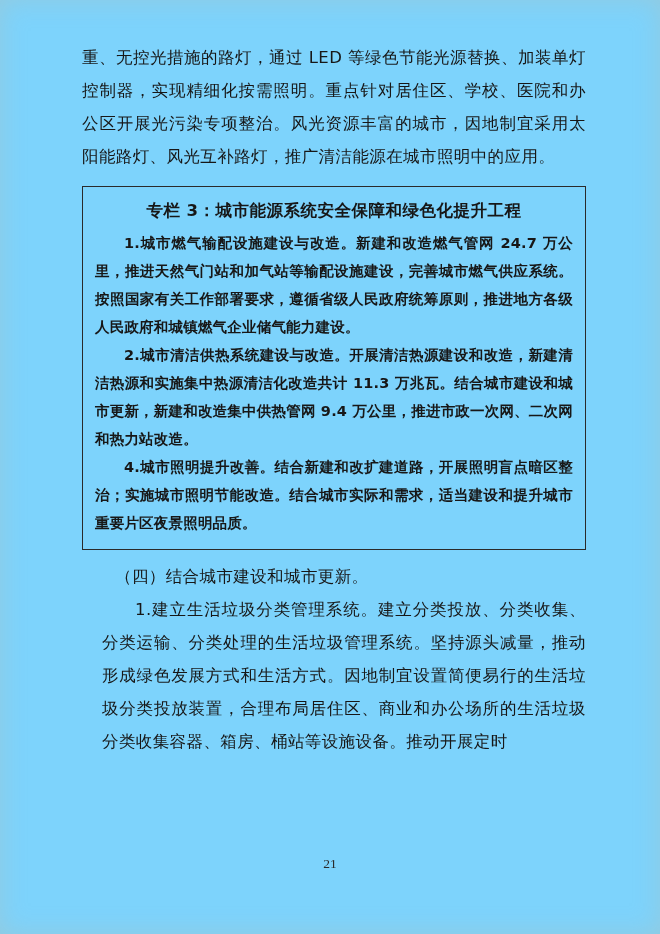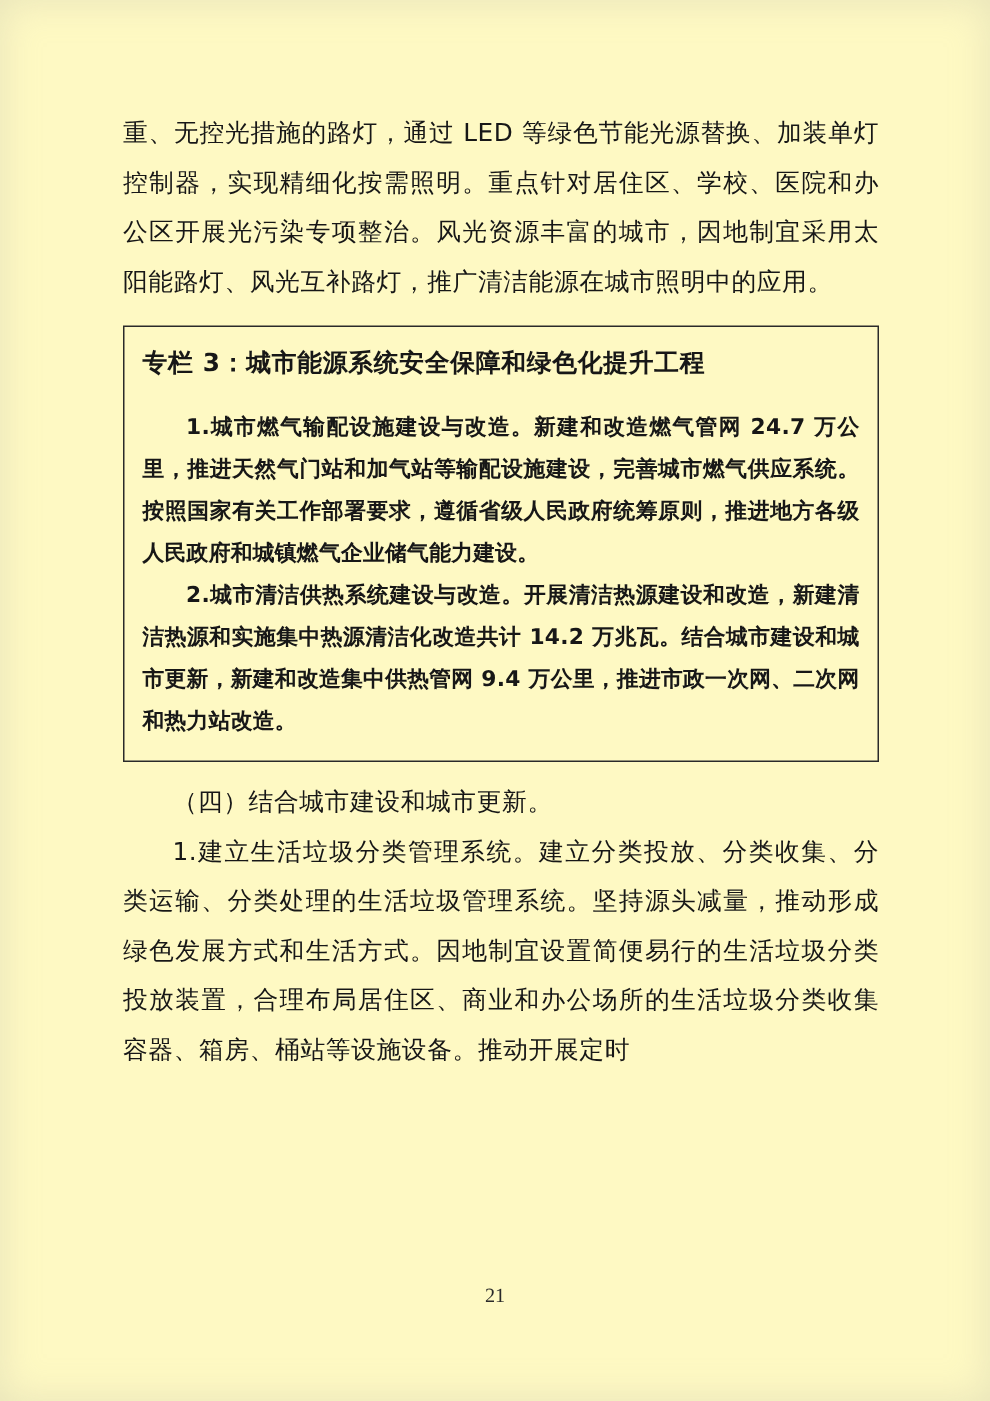--- a/index.html
+++ b/index.html
@@ -12,53 +12,54 @@
     background: #ffffff;
     font-family: "DejaVu Sans", "Liberation Sans", sans-serif;
     color: #1b1b1b;
     overflow: hidden;
   }
   .page {
     position: relative;
     width: 660px;
     height: 934px;
     box-sizing: border-box;
-    padding: 72px 74px 40px 82px;
-    background: #fef9c3;
+    padding: 41px 74px 40px 82px;
+    background: #7dd3fc;
   }
   .doc-body {
     font-size: 16.5px;
     line-height: 33px;
     letter-spacing: 0.4px;
     color: #171717;
     text-align: justify;
     text-justify: inter-ideograph;
   }
   p {
     margin: 0;
   }
   .para {
     text-indent: 0;
   }
   .para-indent {
     text-indent: 33px;
+    margin-left: 20px;
   }
   .box {
     border: 1px solid #2a2a2a;
     margin: 13px 0 10px 0;
     padding: 9px 12px 12px 12px;
     box-sizing: border-box;
   }
   .box-title {
-    text-align: left;
+    text-align: center;
     font-weight: bold;
     font-size: 16.5px;
     line-height: 30px;
     letter-spacing: 0.5px;
-    margin-bottom: 14px;
+    margin-bottom: 3px;
   }
   .box-para {
     font-size: 14.5px;
     line-height: 28px;
     letter-spacing: 0.2px;
     text-indent: 29px;
     text-align: justify;
     text-justify: inter-ideograph;
     font-weight: bold;
   }
@@ -93,21 +94,22 @@
 
 <div class="page">
 
   <div class="doc-body">
 
     <p class="para">重、无控光措施的路灯，通过 LED 等绿色节能光源替换、加装单灯控制器，实现精细化按需照明。重点针对居住区、学校、医院和办公区开展光污染专项整治。风光资源丰富的城市，因地制宜采用太阳能路灯、风光互补路灯，推广清洁能源在城市照明中的应用。</p>
 
     <div class="box">
       <div class="box-title">专栏 3：城市能源系统安全保障和绿色化提升工程</div>
       <p class="box-para">1.城市燃气输配设施建设与改造。新建和改造燃气管网 24.7 万公里，推进天然气门站和加气站等输配设施建设，完善城市燃气供应系统。按照国家有关工作部署要求，遵循省级人民政府统筹原则，推进地方各级人民政府和城镇燃气企业储气能力建设。</p>
-      <p class="box-para">2.城市清洁供热系统建设与改造。开展清洁热源建设和改造，新建清洁热源和实施集中热源清洁化改造共计 14.2 万兆瓦。结合城市建设和城市更新，新建和改造集中供热管网 9.4 万公里，推进市政一次网、二次网和热力站改造。</p>
+      <p class="box-para">2.城市清洁供热系统建设与改造。开展清洁热源建设和改造，新建清洁热源和实施集中热源清洁化改造共计 11.3 万兆瓦。结合城市建设和城市更新，新建和改造集中供热管网 9.4 万公里，推进市政一次网、二次网和热力站改造。</p>
+      <p class="box-para">4.城市照明提升改善。结合新建和改扩建道路，开展照明盲点暗区整治；实施城市照明节能改造。结合城市实际和需求，适当建设和提升城市重要片区夜景照明品质。</p>
     </div>
 
     <p class="para section-head after-box">（四）结合城市建设和城市更新。</p>
 
     <p class="para para-indent">1.建立生活垃圾分类管理系统。建立分类投放、分类收集、分类运输、分类处理的生活垃圾管理系统。坚持源头减量，推动形成绿色发展方式和生活方式。因地制宜设置简便易行的生活垃圾分类投放装置，合理布局居住区、商业和办公场所的生活垃圾分类收集容器、箱房、桶站等设施设备。推动开展定时</p>
 
   </div>
 
   <div class="page-number">21</div>
 

